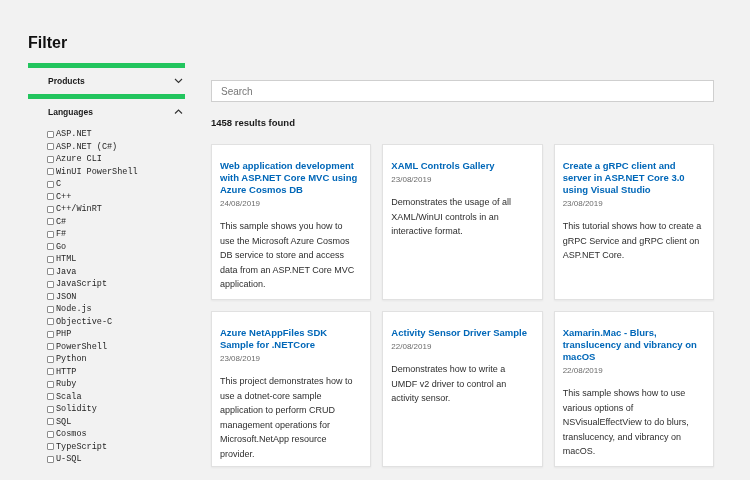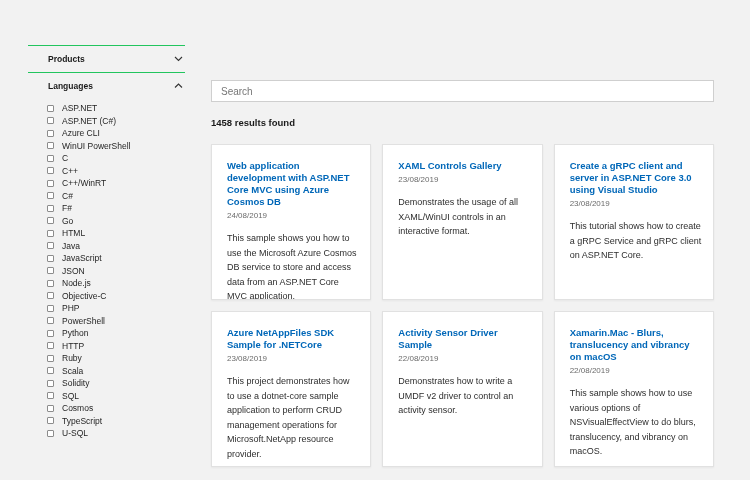--- a/index.html
+++ b/index.html
@@ -12,30 +12,30 @@
     position: relative;
     overflow: hidden;
   }
 
   
   .sidebar { position: absolute; left: 28px; top: 34px; width: 157px; }
   .filter-title { font-size: 16px; font-weight: bold; color: #111; }
   .accordion { margin-top: 11px; }
   .section-header {
     display: flex; align-items: center; justify-content: space-between;
-    border-top: 1px solid #22c55e;
+    border-top: 5px solid #22c55e;
     padding: 8px 2px 8px 20px;
     font-size: 8.5px; font-weight: bold; color: #1a1a1a;
     cursor: pointer;
   }
   .section-header .chev { display: block; flex: none; }
   .lang-list { padding: 3px 0 0 19px; }
   .lang-row {
     display: flex; align-items: center;
-    height: 12.5px; gap: 8px; cursor: pointer;
+    height: 12.5px; gap: 2px; cursor: pointer; font-family: Liberation Mono, monospace;
   }
   .cb {
     width: 7px; height: 7px; flex: none;
     border: 1px solid #8c8c8c; border-radius: 1px;
     background: #fff;
   }
   .lang-label { font-size: 8.5px; color: #1f1f1f; white-space: nowrap; }
 
   
   .main { position: absolute; left: 211px; top: 36px; width: 503px; }
@@ -52,35 +52,36 @@
     margin-top: 16px;
     display: grid;
     grid-template-columns: repeat(3, 1fr);
     column-gap: 11px; row-gap: 11px;
   }
   .card {
     background: #fff;
     border: 1px solid #e1e1e1;
     box-shadow: 0 1px 2px rgba(0,0,0,0.05);
     height: 156px;
-    padding: 15px 11px 10px 15px;
+    padding: 15px 11px 10px 8px;
     overflow: hidden;
   }
   .card-title {
     display: block;
     color: #0067b8; font-size: 9.5px; font-weight: bold;
     line-height: 12px; text-decoration: none; cursor: pointer;
   }
   .card-date { color: #6b6b6b; font-size: 8px; margin-top: 3px; }
   .card-desc { color: #2e2e2e; font-size: 9px; line-height: 14.5px; margin-top: 11px; }
 </style>
 </head>
 <body>
 
 <div class="sidebar">
+  <div class="filter-title">Filter</div>
 
   <div class="accordion">
 
     <div class="section-header">
       <span>Products</span>
       <span class="chev">
         <svg width="9" height="6" viewBox="0 0 9 6">
             <polyline points="1,1 4.5,4.5 8,1" fill="none" stroke="#333" stroke-width="1.1"></polyline>
           </svg>
       </span>

